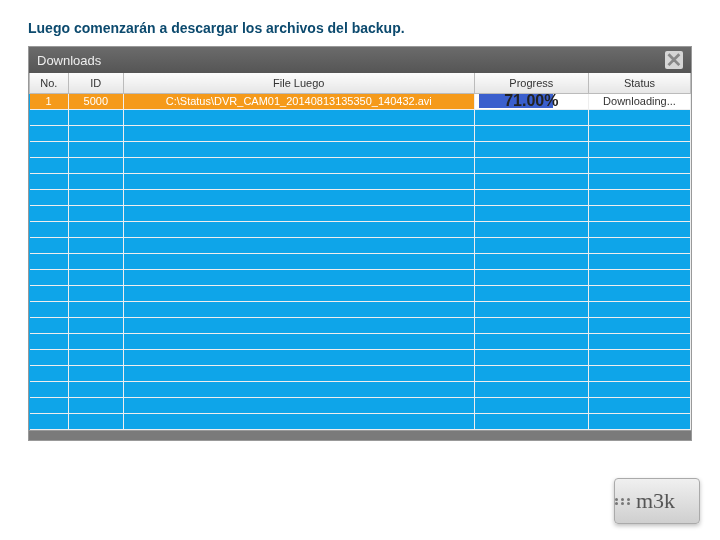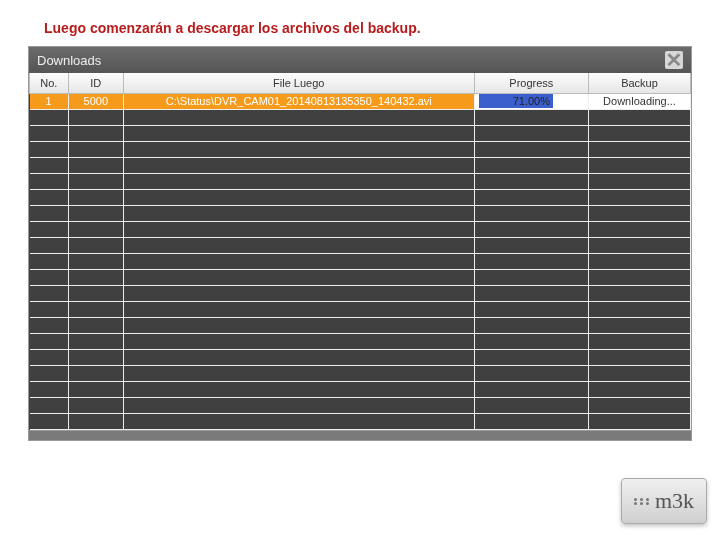--- a/index.html
+++ b/index.html
@@ -1,22 +1,22 @@
 <!DOCTYPE html>
 <html><head>
   <meta charset="utf-8">
   <style>
     * { box-sizing: border-box; margin: 0; padding: 0; }
     html, body { width: 720px; height: 540px; font-family: Arial, sans-serif; background: #fff; }
     .page { width: 720px; height: 540px; position: relative; padding: 0; }
     .caption {
       font-size: 14px;
       font-weight: bold;
-      color: #b91c1c;
-      padding: 20px 28px 10px 44px;
+      color: #0c4a6e;
+      padding: 20px 28px 10px 28px;
     }
     .window {
       margin: 0 28px;
       border: 1px solid #999;
       background: #fff;
       width: 664px;
     }
     .titlebar {
       background: linear-gradient(to bottom, #6b6b6b, #555);
       color: #eee;
@@ -29,21 +29,21 @@
       gap: 32px;
     }
     .titlebar .title { }
     .titlebar .close-icn {
       width: 18px; height: 18px; cursor: pointer;
       display: flex; align-items: center; justify-content: center;
       color: #888; font-size: 20px; font-weight: bold;
       background: #d6d6d6; border-radius: 2px;
     }
     .table-wrap {
-      background: #404040;
+      background: #0ea5e9;
     }
     table {
       width: 100%;
       border-collapse: collapse;
       font-size: 11px;
     }
     thead th {
       background: linear-gradient(to bottom, #fcfcfc, #e6e6e6);
       border: 1px solid #bbb;
       border-top: none;
@@ -87,44 +87,45 @@
     }
     .progress-fill {
       position: absolute;
       left: 0; top: 0; bottom: 0;
       background: #3a5fcd;
     }
     .progress-text {
       position: absolute;
       left: 0; right: 0; top: 0; bottom: 0;
       display: flex; align-items: center; justify-content: center;
-      font-size: 11px;
+      font-size: 16px;
       color: #222;
+      font-weight: bold;
     }
     .empty-row td { color: transparent; }
     .footer-dark {
       margin: 0 28px;
       width: 664px;
       height: 10px;
       background: #7a7a7a;
       border: 1px solid #999;
       border-top: none;
     }
     .logo {
       position: absolute;
-      right: 13px;
+      right: 20px;
       bottom: 16px;
       width: 86px;
       height: 46px;
       border: 1px solid #aaa;
       border-radius: 4px;
       background: linear-gradient(to bottom, #f0f0f0, #cfcfcf);
       display: flex;
       align-items: center;
-      justify-content: center;
+      justify-content: flex-start;
       box-shadow: 0 2px 4px rgba(0,0,0,0.25);
     }
     .logo-inner {
       display: flex; align-items: center; gap: 2px;
       font-family: Georgia, serif;
       font-size: 22px;
       color: #555;
     }
     .logo-dots {
       display: inline-flex; flex-direction: column; gap: 1px; margin-right: 4px;
@@ -151,21 +152,21 @@
             <col class="col-file">
             <col class="col-progress">
             <col class="col-status">
         </colgroup>
         <thead>
           <tr>
             <th>No.</th>
             <th>ID</th>
             <th>File Luego</th>
             <th>Progress</th>
-            <th>Backup</th>
+            <th>Status</th>
           </tr>
         </thead>
         <tbody id="tbody">
         <tr class="selected">
               <td>1</td>
               <td>5000</td>
               <td>C:\Status\DVR_CAM01_20140813135350_140432.avi</td>
               <td class="progress-cell">
                 <div class="progress-bar">
                   <div class="progress-fill" style="width: 71%;"></div>

